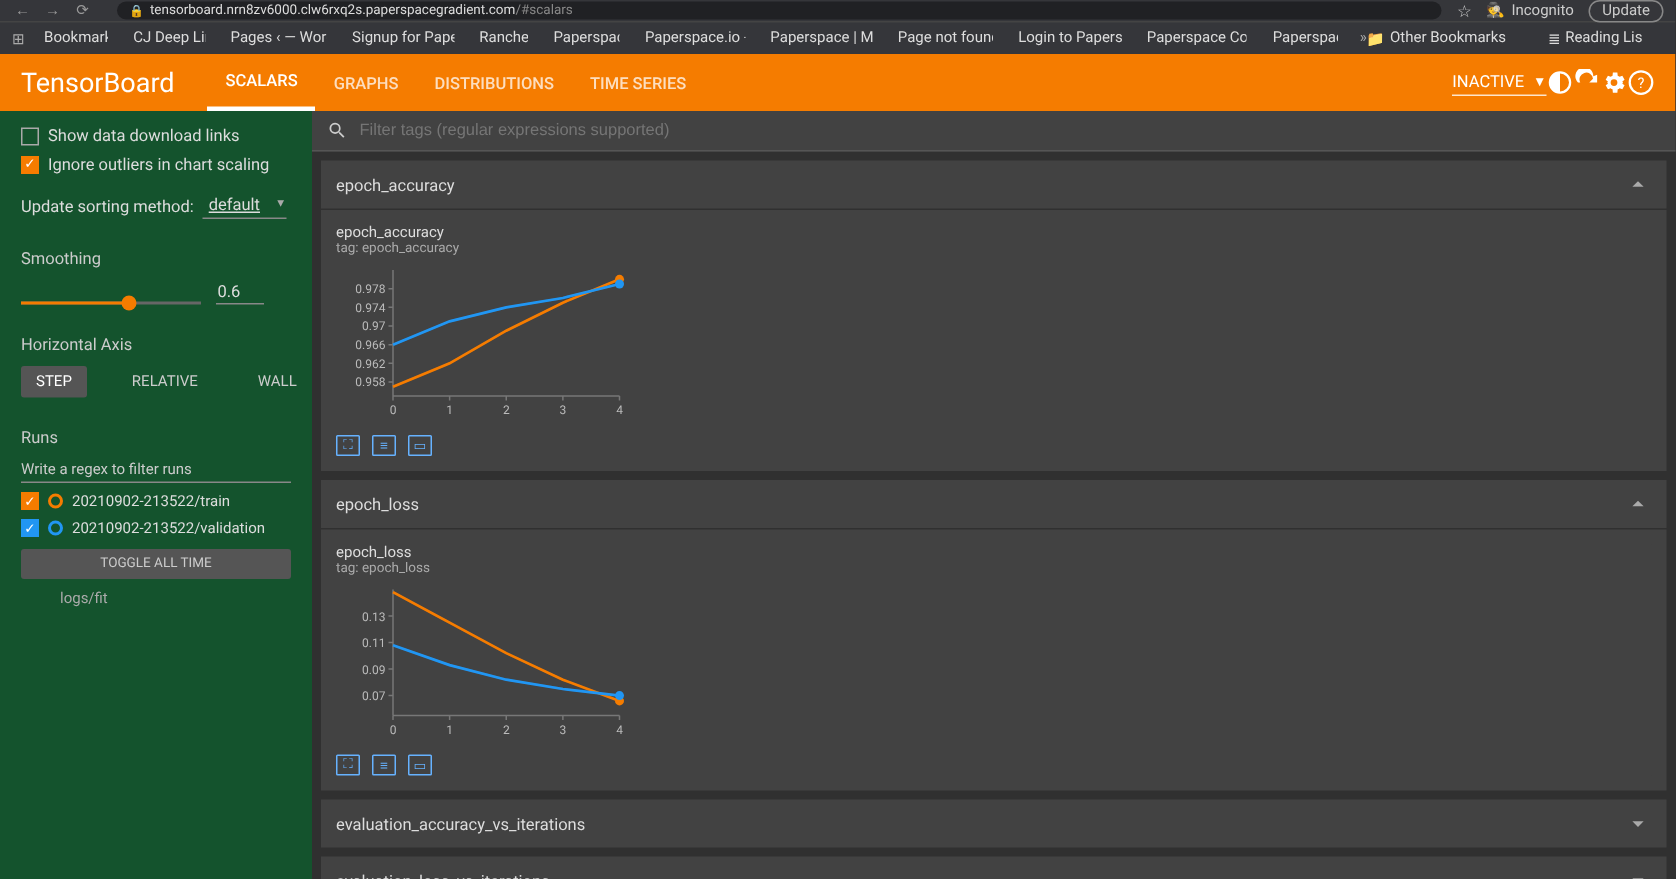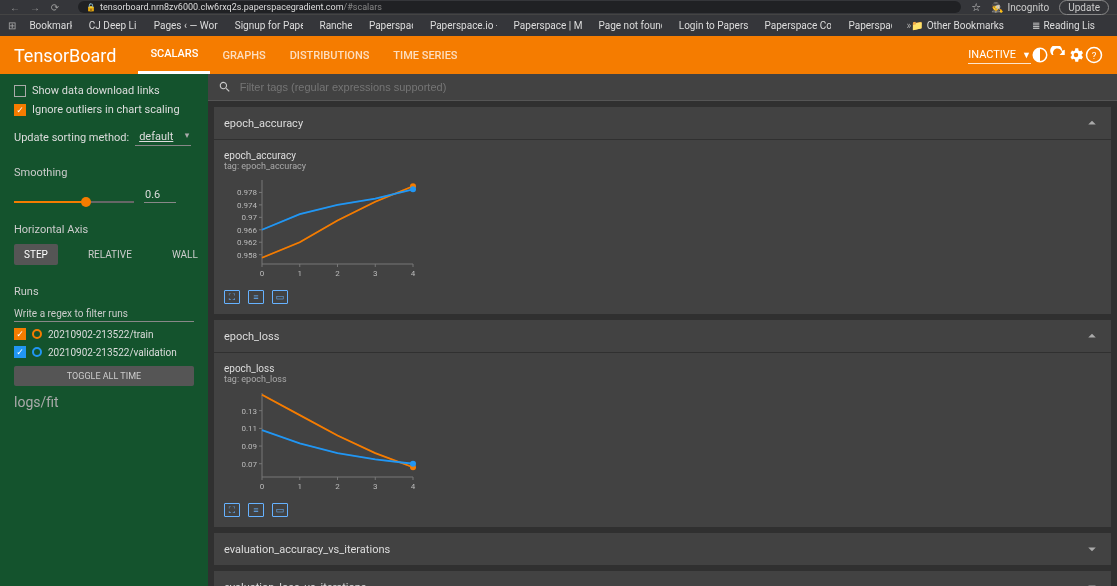--- a/index.html
+++ b/index.html
@@ -54,21 +54,21 @@
 
 .axis-btns { display: flex; gap: 20px; margin-top: 6px; }
 .axis-btn { padding: 5px 10px; font-size: 10px; color: #ccc; border-radius: 2px; cursor: pointer; }
 .axis-btn.active { background: #555; color: #fff; }
 
 .runs-filter { border-bottom: 1px solid #888; font-size: 10px; color: #ccc; padding: 2px 0; margin-top: 4px; }
 .run-row { display: flex; align-items: center; gap: 6px; margin-top: 6px; cursor: pointer; font-size: 10px; }
 .run-cb { width: 12px; height: 12px; display: inline-flex; align-items: center; justify-content: center; color: #fff; font-size: 9px; }
 .run-circle { width: 10px; height: 10px; border: 2px solid; border-radius: 50%; }
 .toggle-runs-btn { background: #555; color: #ccc; font-size: 9px; text-align: center; padding: 5px; border-radius: 2px; margin-top: 8px; cursor: pointer; }
-.logdir { font-size: 14px; color: #aaa; margin-top: 8px; }
+.logdir { font-size: 10px; color: #aaa; margin-top: 8px; margin-left: 26px; }
 
 
 .filter-bar { background: #424242; padding: 6px 10px; display: flex; align-items: center; gap: 8px; border-bottom: 1px solid #555; }
 .filter-bar input { background: transparent; border: none; color: #ccc; font-size: 11px; width: 100%; outline: none; }
 .search-icon { fill: #ccc; width: 14px; height: 14px; }
 
 .panel { margin: 6px; border-radius: 0; }
 .panel-header { background: #424242; color: #ddd; font-size: 11px; padding: 7px 10px; display: flex; align-items: center; justify-content: space-between; cursor: pointer; margin-bottom: 1px;}
 .panel-body { background: #424242; padding: 10px; }
 .chart-card { background: #424242; }

